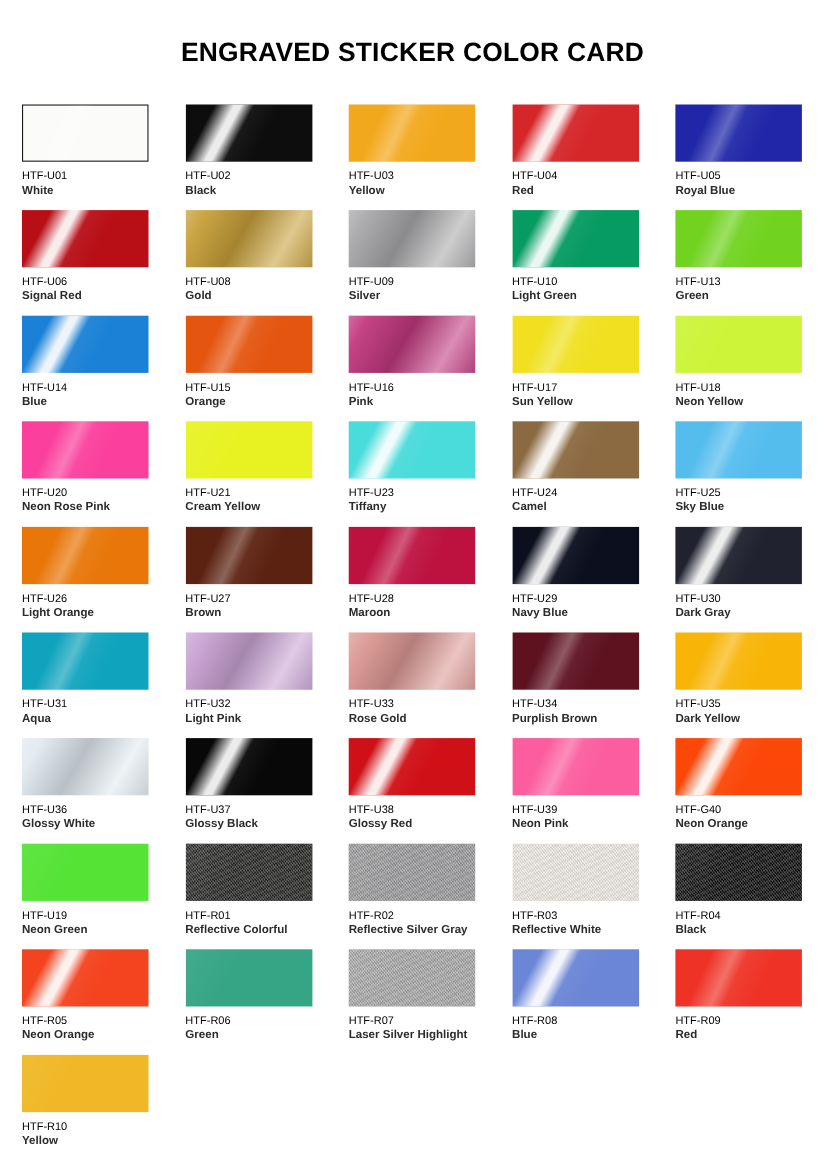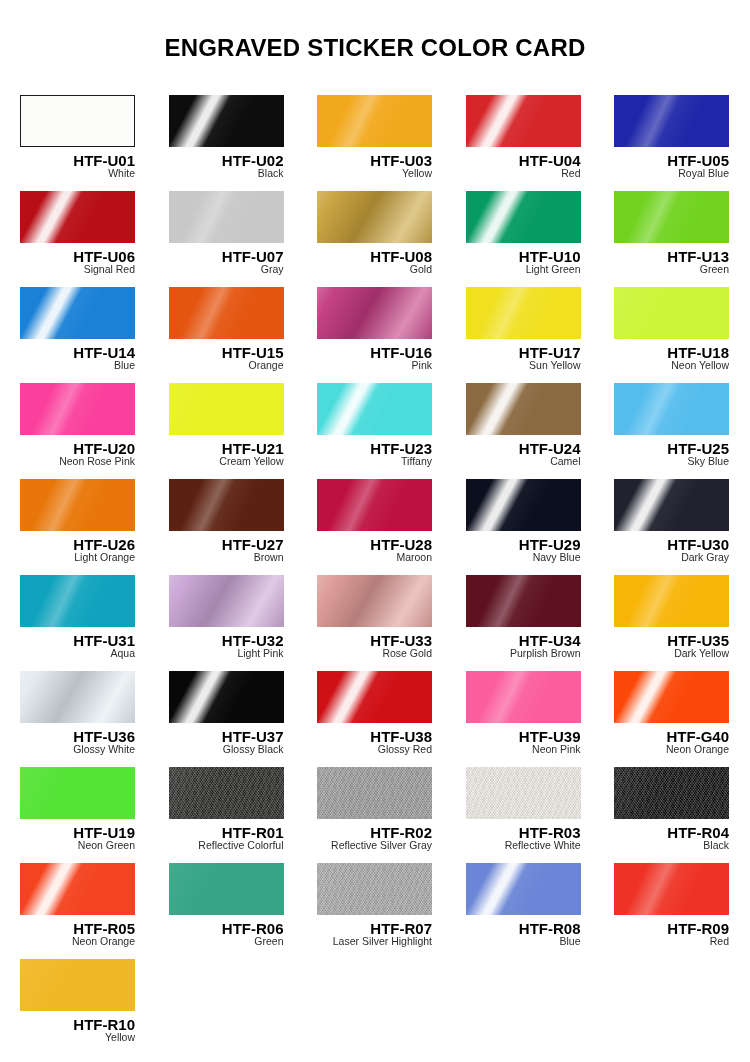--- a/index.html
+++ b/index.html
@@ -92,32 +92,32 @@
   .grain {
     position: absolute;
     inset: 0;
     pointer-events: none;
     background-image:
       repeating-linear-gradient(52deg, rgba(255,255,255,0.30) 0 1px, rgba(0,0,0,0.12) 1px 2px),
       repeating-linear-gradient(128deg, rgba(255,255,255,0.22) 0 1px, rgba(0,0,0,0.10) 1px 2px);
     opacity: 0.55;
   }
   .swatch-code {
-    text-align: right;
-    font-size: 15px;
-    font-weight: bold;
+    text-align: left;
+    font-size: 10px;
+    font-weight: normal;
     color: #000000;
     margin-top: 7px;
     line-height: 13px;
     white-space: nowrap;
   }
   .swatch-name {
-    text-align: right;
+    text-align: left;
     font-size: 10.5px;
-    font-weight: normal;
+    font-weight: bold;
     color: #2b2b2b;
     line-height: 13px;
     white-space: nowrap;
   }
 </style>
 </head>
 <body>
 
 <h1 id="page-title">ENGRAVED STICKER COLOR CARD</h1>
 
@@ -158,32 +158,32 @@
       <div class="swatch-name">Royal Blue</div>
     </div>
     <div class="swatch-cell">
       <div class="swatch-chip" style="background: rgb(184, 15, 23);">
         <div class="gloss streak"></div>
       </div>
       <div class="swatch-code">HTF-U06</div>
       <div class="swatch-name">Signal Red</div>
     </div>
     <div class="swatch-cell">
-      <div class="swatch-chip" style="background: rgb(200, 200, 200);">
-        <div class="gloss soft"></div>
-      </div>
-      <div class="swatch-code">HTF-U07</div>
-      <div class="swatch-name">Gray</div>
-    </div>
-    <div class="swatch-cell">
       <div class="swatch-chip" style="background: rgb(200, 161, 58);">
         <div class="gloss metal"></div>
       </div>
       <div class="swatch-code">HTF-U08</div>
       <div class="swatch-name">Gold</div>
+    </div>
+    <div class="swatch-cell">
+      <div class="swatch-chip" style="background: rgb(169, 169, 171);">
+        <div class="gloss metal"></div>
+      </div>
+      <div class="swatch-code">HTF-U09</div>
+      <div class="swatch-name">Silver</div>
     </div>
     <div class="swatch-cell">
       <div class="swatch-chip" style="background: rgb(6, 155, 98);">
         <div class="gloss streak"></div>
       </div>
       <div class="swatch-code">HTF-U10</div>
       <div class="swatch-name">Light Green</div>
     </div>
     <div class="swatch-cell">
       <div class="swatch-chip" style="background: rgb(113, 211, 32);">

